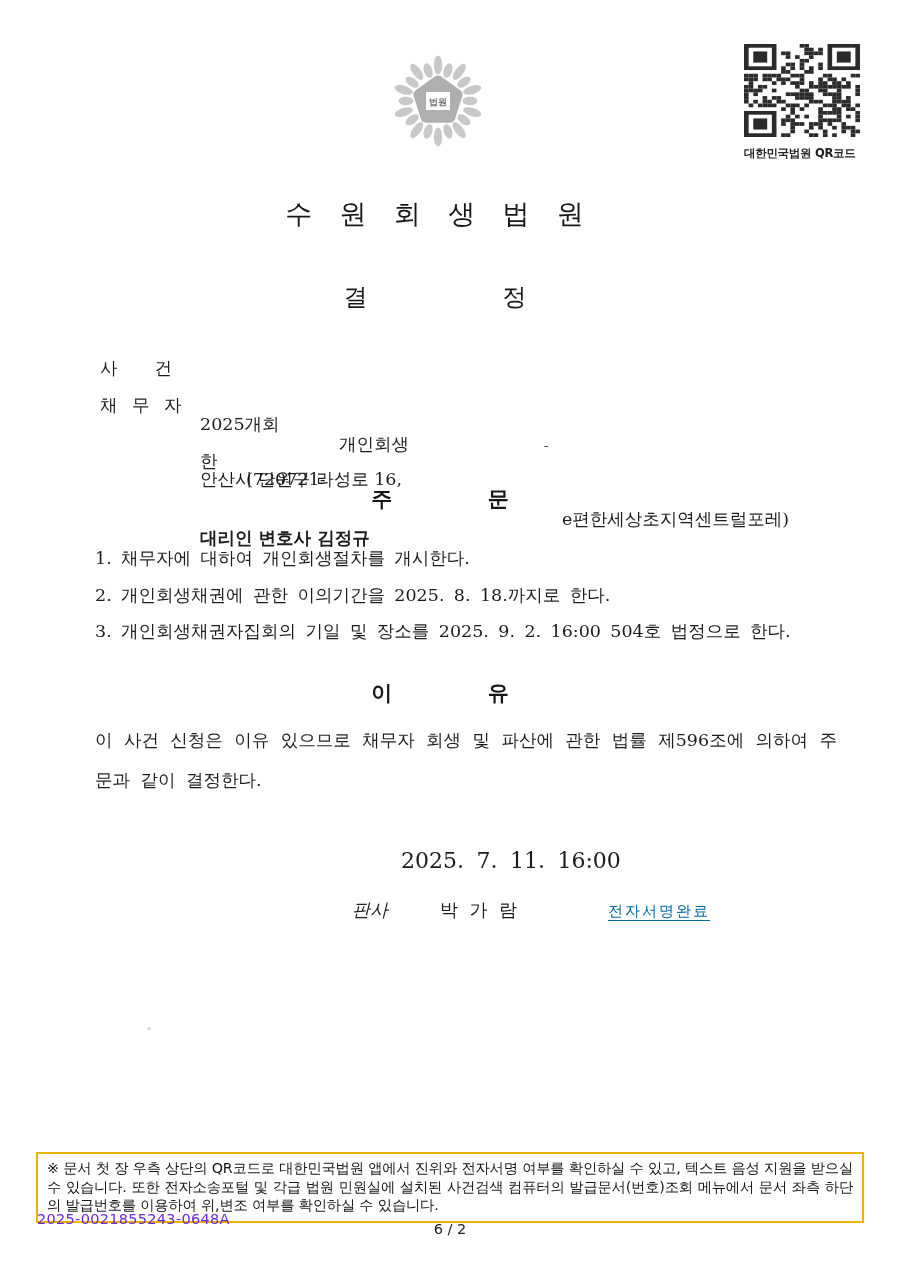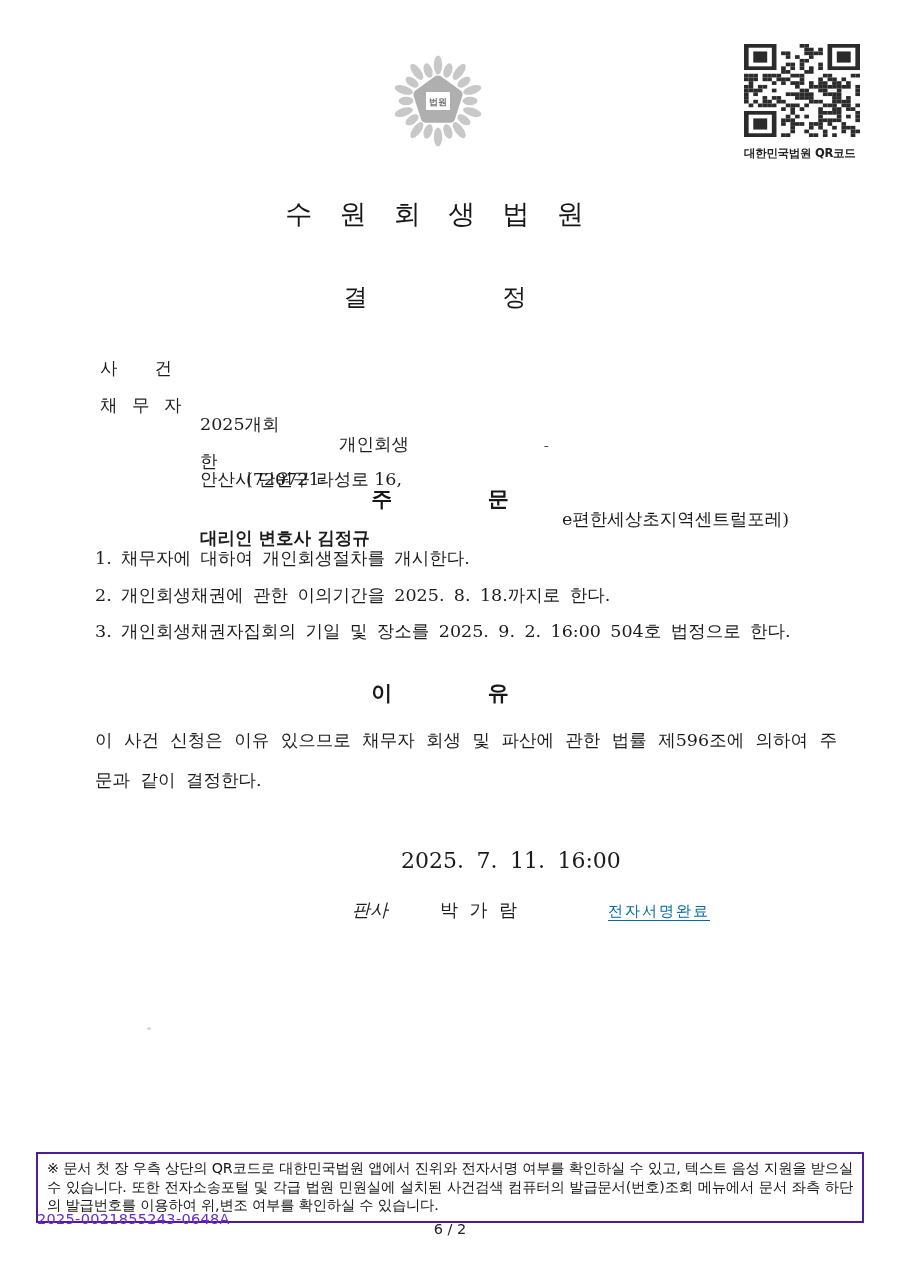--- a/index.html
+++ b/index.html
@@ -91,21 +91,21 @@
     font-size: 15px; font-weight: 500;
     letter-spacing: 2px;
     text-decoration: underline;
     text-underline-offset: 4px;
     color: #0369a1;
   }
 
   
   .footer-box {
     left: 36px; top: 1152px; width: 828px;
-    border: 2px solid #4c1d95;
+    border: 2px solid #eab308;
     padding: 5px 9px 6px 9px;
     font-family: "DejaVu Sans", "Liberation Sans", sans-serif;
     font-size: 14.3px;
     line-height: 18.5px;
     letter-spacing: -0.2px;
     color: #161616;
     text-align: justify;
   }
   .doc-number {
     left: 37px; top: 1211px;

